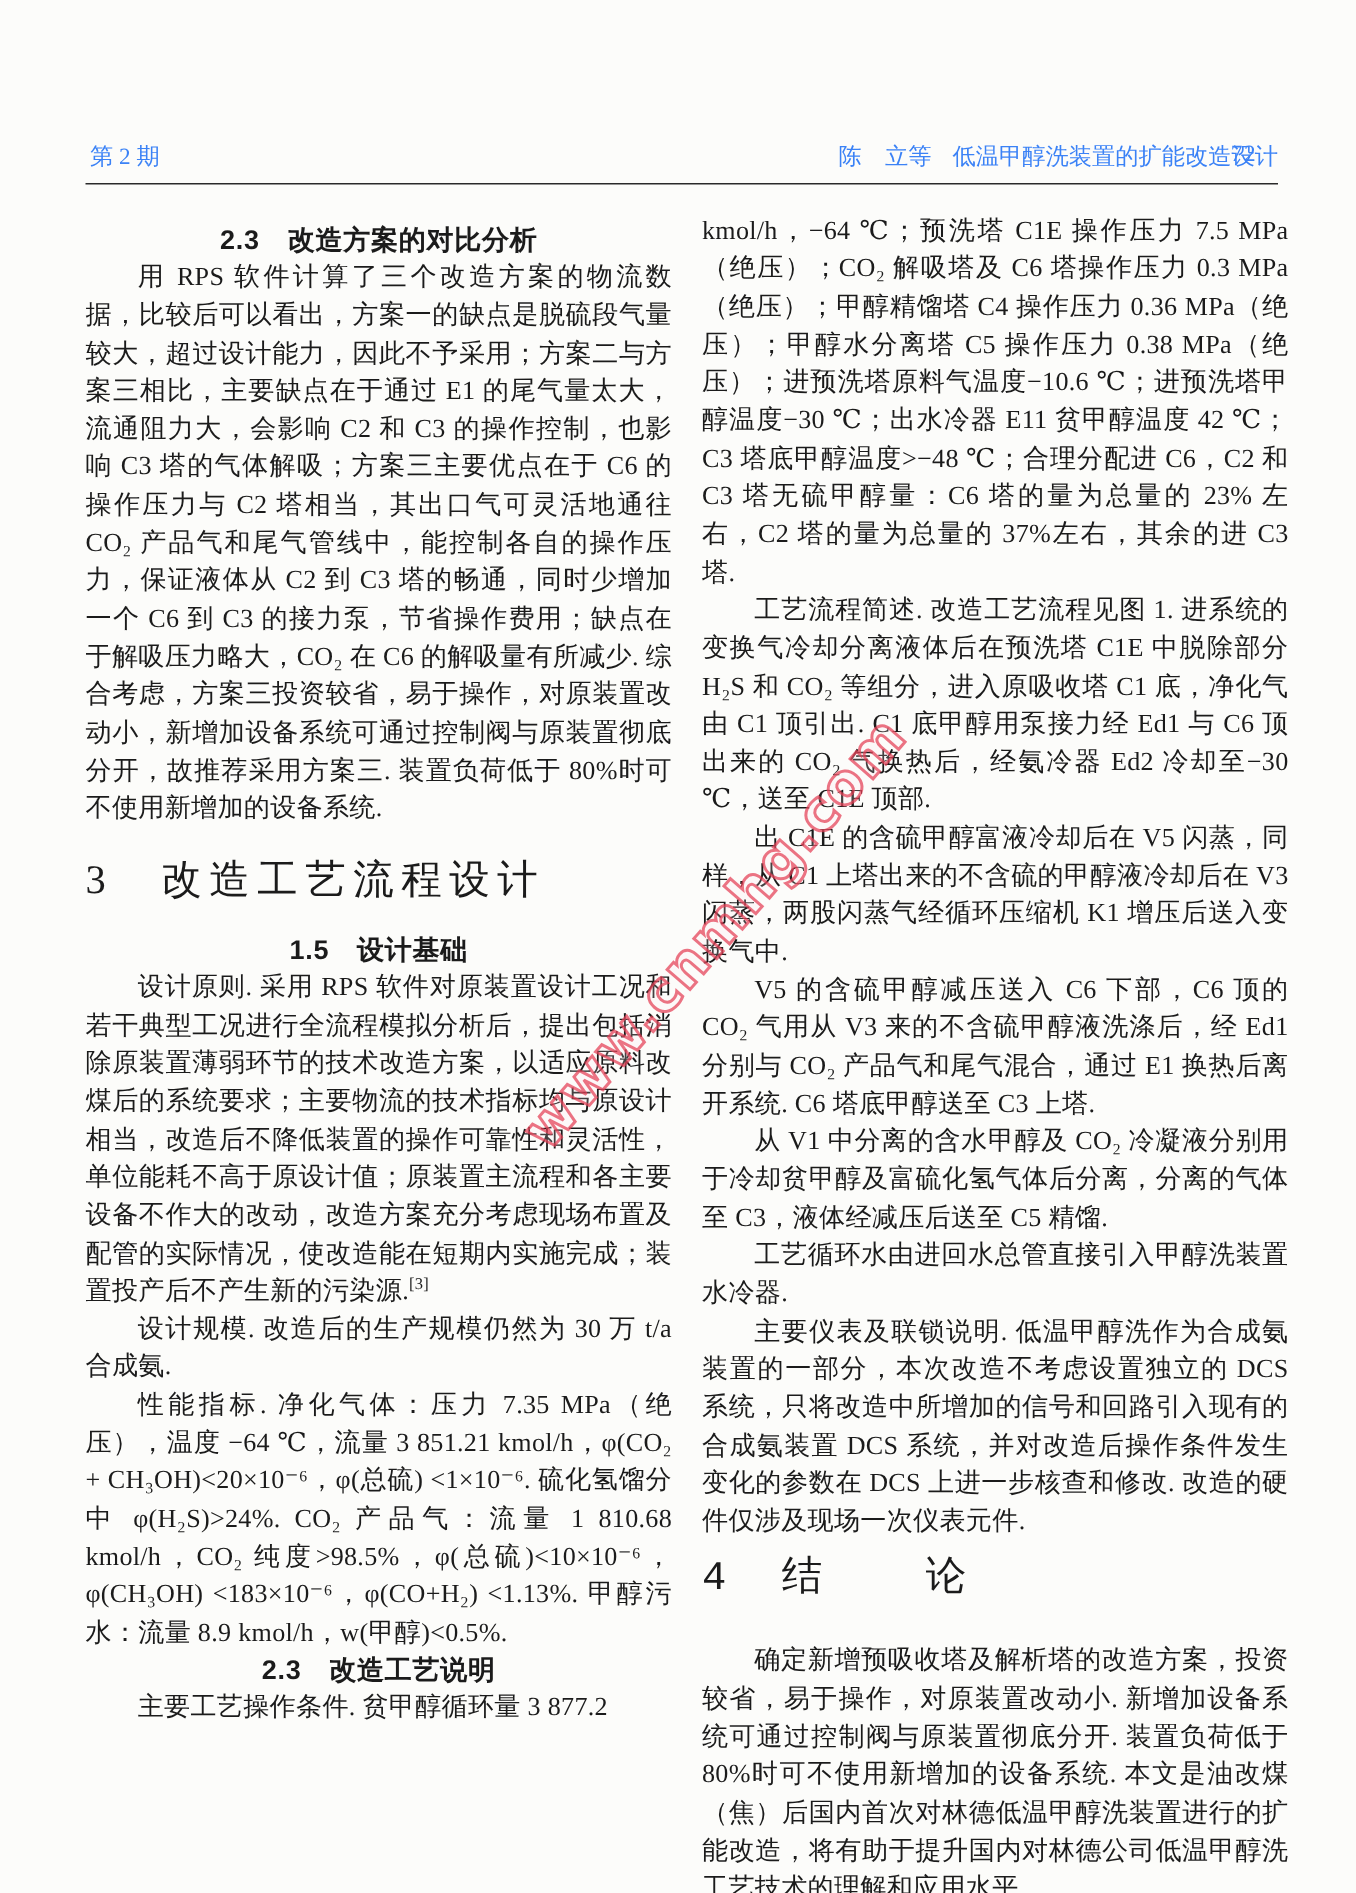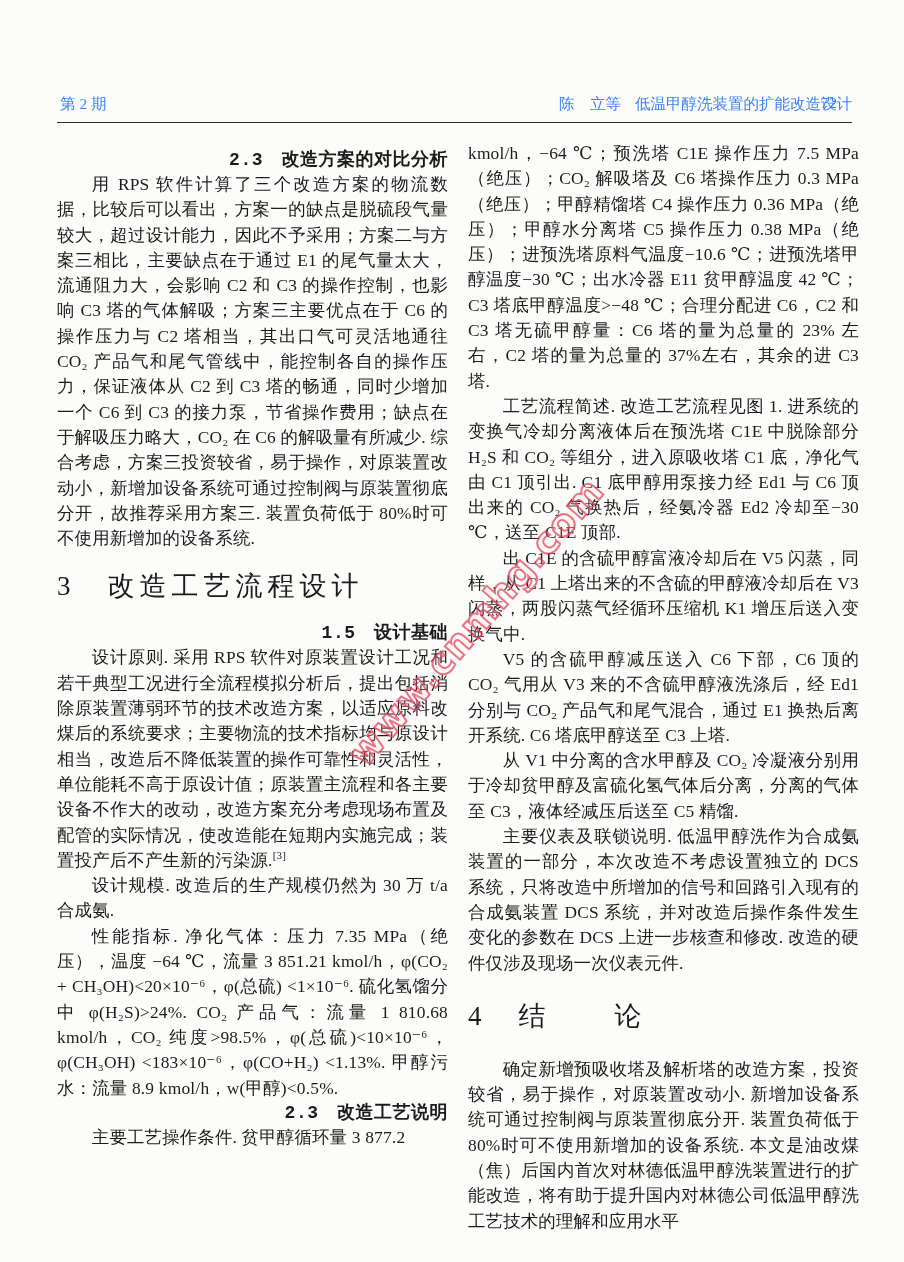--- a/index.html
+++ b/index.html
@@ -27,31 +27,31 @@
     font-size:17.4px; line-height:25.3px;
     text-align:justify; text-justify:inter-character;
     letter-spacing:0.2px;
   }
   .col-left{left:57px; top:148px; height:1114px; overflow:hidden;}
   .col-right{left:468px; top:141px; height:1121px; overflow:hidden;}
   p{margin:0; text-indent:2em;}
   p.noindent{text-indent:0;}
   h3.subhead{
     font-size:18px; line-height:24px; font-weight:bold; margin:0;
-    font-family:Liberation Mono, monospace;
-    letter-spacing:0.5px; text-align:right;
+    font-family:Liberation Sans, sans-serif;
+    letter-spacing:0.5px; text-align:center;
   }
   .h23{margin:5px 0 13px 0;}
   .h31{margin:0 0 14px 0;}
   .h32{margin:12px 0 14px 0;}
   h2.chapter{
     font-size:27px; line-height:30px; font-weight:normal; margin:20px 0 20px 0;
     letter-spacing:5px; text-align:left;
   }
-  h2.ch4{margin:25px 0 26px 0;}
+  h2.ch4{margin:12px 0 26px 0;font-family:Liberation Mono, monospace;}
   sup.ref{font-size:11px; line-height:0;}
   .watermark{
     position:absolute; left:294px; top:603px; width:360px;
     transform:rotate(-49deg); transform-origin:center;
     font-family:"DejaVu Sans","Liberation Sans",sans-serif;
     font-size:37px; font-weight:bold; letter-spacing:1px;
     color:rgba(255,235,238,0.18);
     -webkit-text-stroke:2px rgba(228,62,84,0.72);
     pointer-events:none; user-select:none;
   }
@@ -81,20 +81,21 @@
     <h3 class="subhead h32">2.3　改造工艺说明</h3>
     <p>主要工艺操作条件. 贫甲醇循环量 3 877.2</p>
   </div>
 
   <div class="col col-right">
     <p class="noindent">kmol/h，−64 ℃；预洗塔 C1E 操作压力 7.5 MPa（绝压）；CO₂ 解吸塔及 C6 塔操作压力 0.3 MPa（绝压）；甲醇精馏塔 C4 操作压力 0.36 MPa（绝压）；甲醇水分离塔 C5 操作压力 0.38 MPa（绝压）；进预洗塔原料气温度−10.6 ℃；进预洗塔甲醇温度−30 ℃；出水冷器 E11 贫甲醇温度 42 ℃；C3 塔底甲醇温度&gt;−48 ℃；合理分配进 C6，C2 和 C3 塔无硫甲醇量：C6 塔的量为总量的 23% 左右，C2 塔的量为总量的 37%左右，其余的进 C3 塔.</p>
     <p>工艺流程简述. 改造工艺流程见图 1. 进系统的变换气冷却分离液体后在预洗塔 C1E 中脱除部分 H₂S 和 CO₂ 等组分，进入原吸收塔 C1 底，净化气由 C1 顶引出. C1 底甲醇用泵接力经 Ed1 与 C6 顶出来的 CO₂ 气换热后，经氨冷器 Ed2 冷却至−30 ℃，送至 C1E 顶部.</p>
     <p>出 C1E 的含硫甲醇富液冷却后在 V5 闪蒸，同样，从 C1 上塔出来的不含硫的甲醇液冷却后在 V3 闪蒸，两股闪蒸气经循环压缩机 K1 增压后送入变换气中.</p>
     <p>V5 的含硫甲醇减压送入 C6 下部，C6 顶的 CO₂ 气用从 V3 来的不含硫甲醇液洗涤后，经 Ed1 分别与 CO₂ 产品气和尾气混合，通过 E1 换热后离开系统. C6 塔底甲醇送至 C3 上塔.</p>
     <p>从 V1 中分离的含水甲醇及 CO₂ 冷凝液分别用于冷却贫甲醇及富硫化氢气体后分离，分离的气体至 C3，液体经减压后送至 C5 精馏.</p>
+    <p>工艺循环水由进回水总管直接引入甲醇洗装置水冷器.</p>
     <p>主要仪表及联锁说明. 低温甲醇洗作为合成氨装置的一部分，本次改造不考虑设置独立的 DCS 系统，只将改造中所增加的信号和回路引入现有的合成氨装置 DCS 系统，并对改造后操作条件发生变化的参数在 DCS 上进一步核查和修改. 改造的硬件仅涉及现场一次仪表元件.</p>
     <h2 class="chapter ch4">4　结　　论</h2>
     <p>确定新增预吸收塔及解析塔的改造方案，投资较省，易于操作，对原装置改动小. 新增加设备系统可通过控制阀与原装置彻底分开. 装置负荷低于 80%时可不使用新增加的设备系统. 本文是油改煤（焦）后国内首次对林德低温甲醇洗装置进行的扩能改造，将有助于提升国内对林德公司低温甲醇洗工艺技术的理解和应用水平</p>
   </div>
 
   <div class="watermark">www.cnmhg.com</div>
 
 </div>
 
 </body></html>

